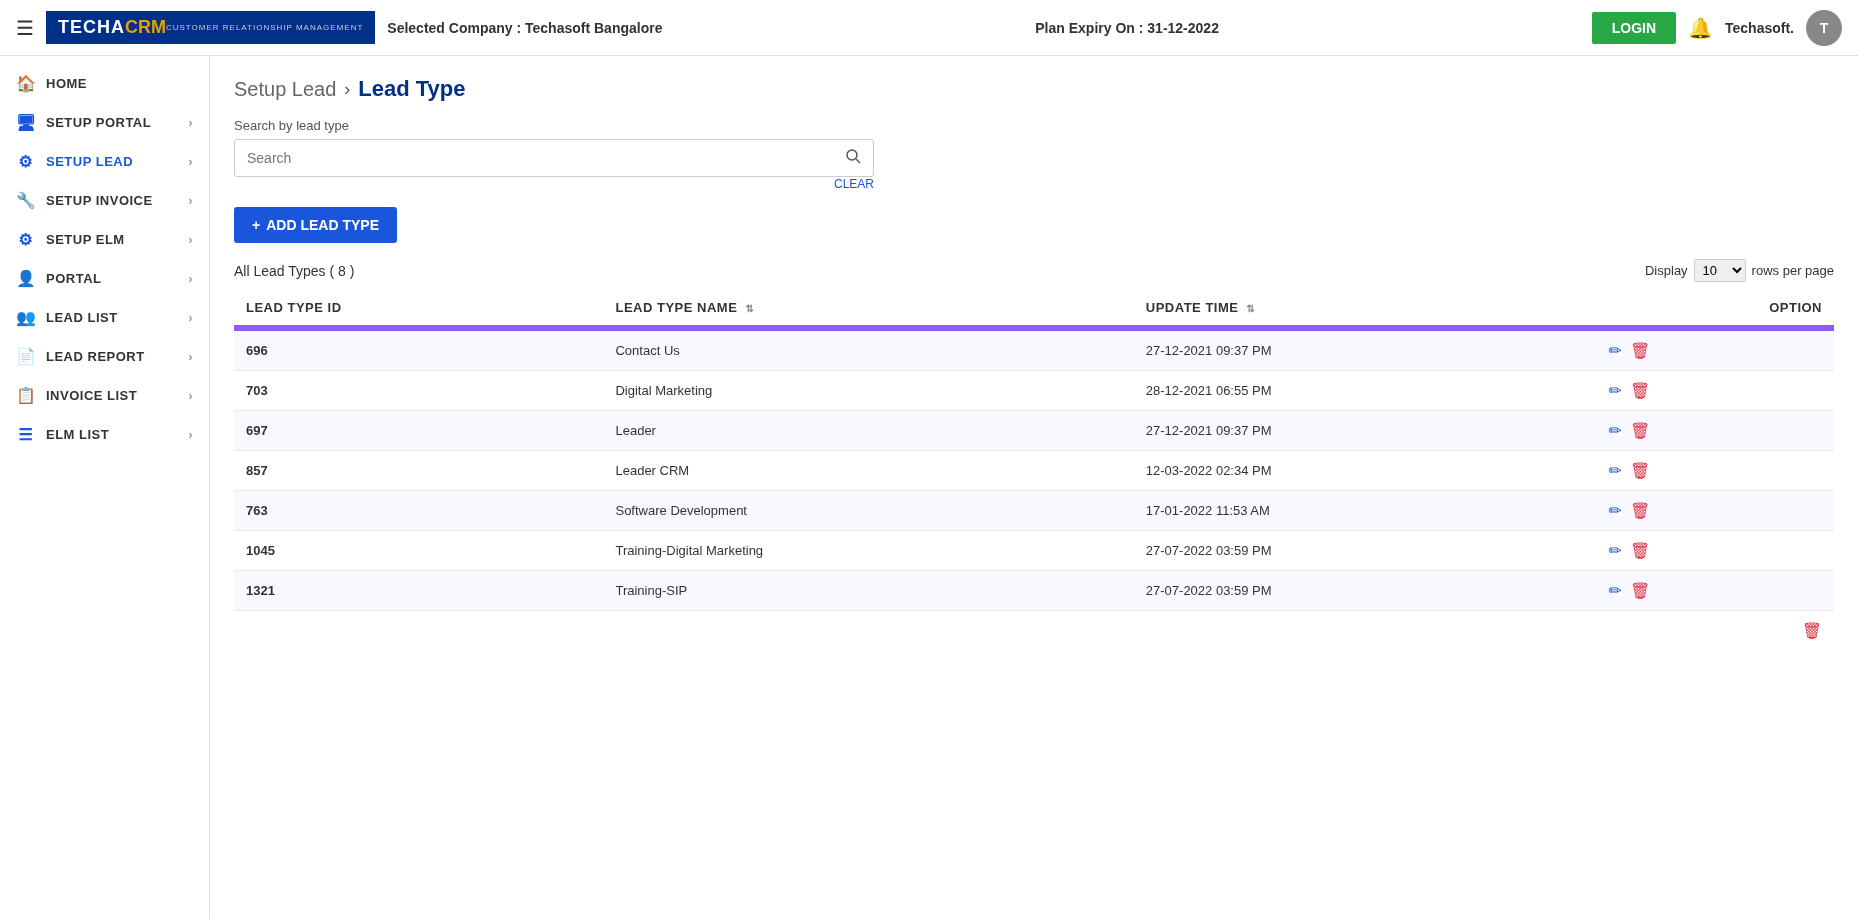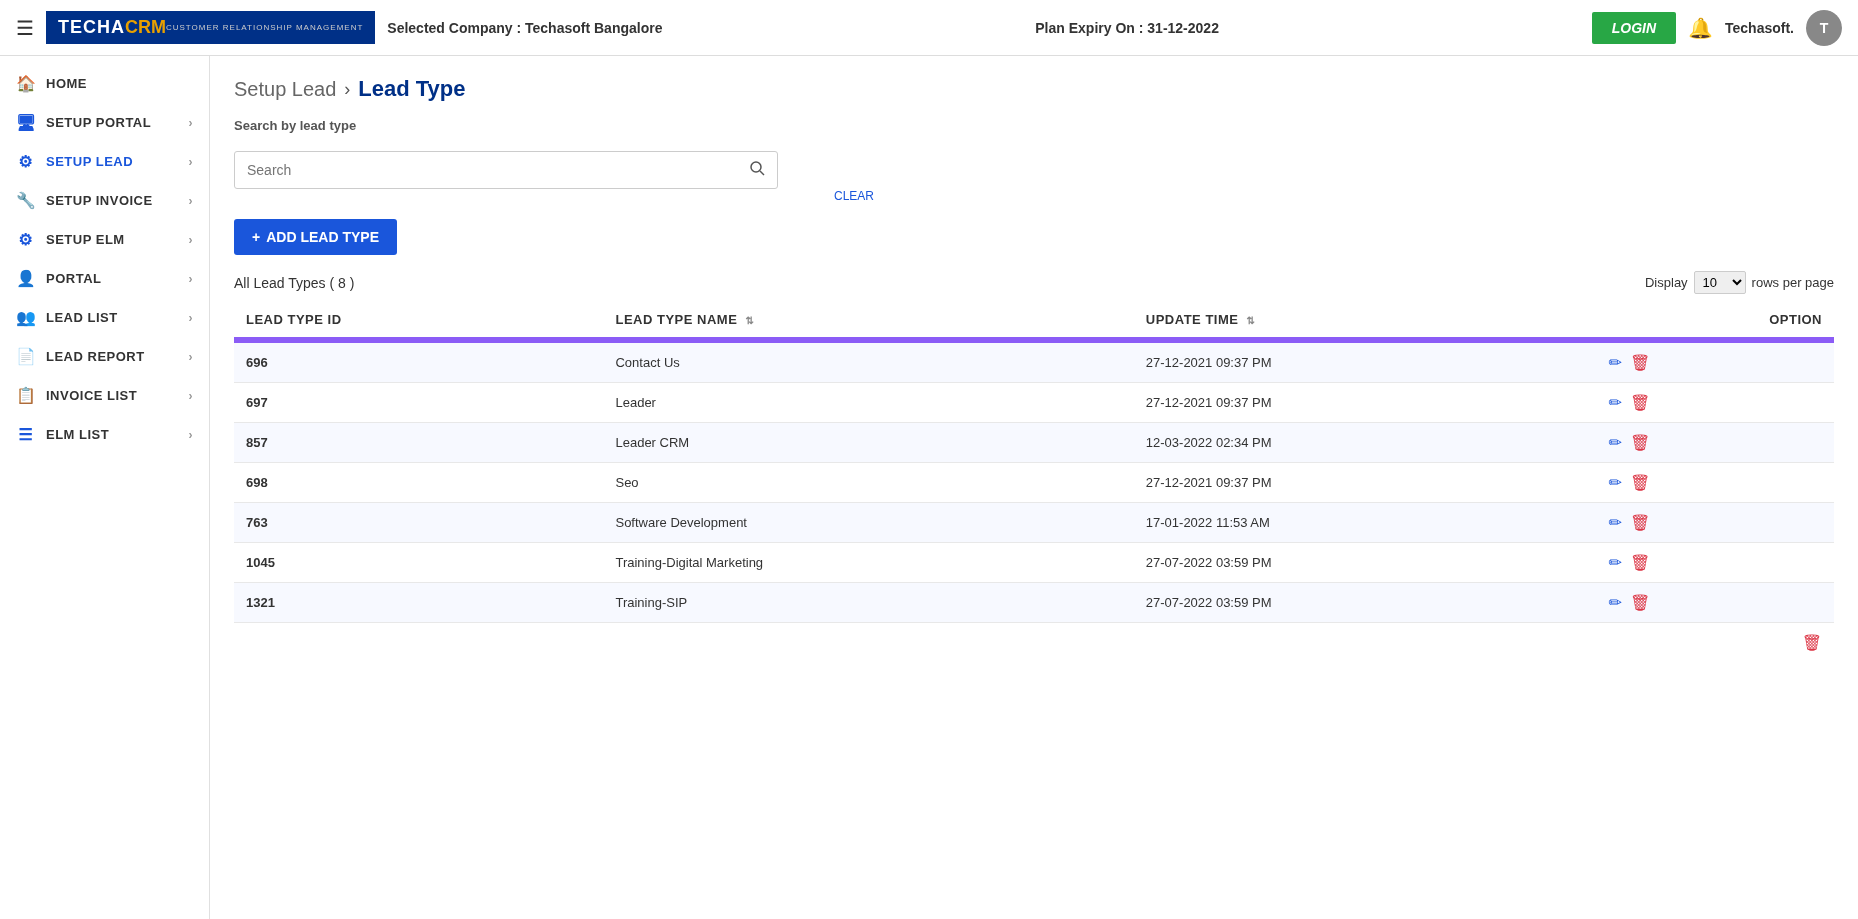--- a/index.html
+++ b/index.html
@@ -15,21 +15,21 @@
     .hamburger { cursor: pointer; font-size: 20px; color: #333; }
     .logo-box { background: #003087; padding: 6px 12px; display: flex; align-items: center; }
     .logo-text-top { color: #fff; font-size: 18px; font-weight: bold; letter-spacing: 1px; }
     .logo-crm { color: #e8a000; font-size: 18px; font-weight: bold; }
     .logo-text-bottom { color: #ccc; font-size: 8px; letter-spacing: 1px; }
     .header-center { font-size: 14px; color: #333; }
     .header-center span { font-weight: bold; }
     .plan-expiry { font-size: 14px; color: #333; }
     .plan-expiry span { font-weight: bold; }
     .header-right { display: flex; align-items: center; gap: 12px; }
-    .login-btn { background: #28a745; color: #fff; border: none; padding: 8px 20px; font-size: 14px; font-weight: bold; cursor: pointer; border-radius: 2px; font-style: italic; }
+    .login-btn { background: #28a745; color: #fff; border: none; padding: 8px 20px; font-size: 14px; font-weight: bold; cursor: pointer; border-radius: 2px; }
     .bell-icon { font-size: 20px; color: #555; cursor: pointer; }
     .user-name { font-size: 14px; color: #333; font-weight: bold; }
     .user-avatar { width: 36px; height: 36px; border-radius: 50%; background: #ccc; display: flex; align-items: center; justify-content: center; overflow: hidden; }
 
     
     .layout { display: flex; margin-top: 56px; flex: 1; }
 
     
     .sidebar {
       width: 210px; background: #fff; border-right: 1px solid #e0e0e0;
@@ -49,22 +49,22 @@
     
     .main-content { margin-left: 210px; flex: 1; padding: 20px 24px; min-height: calc(100vh - 56px); }
 
     
     .breadcrumb { display: flex; align-items: center; gap: 8px; margin-bottom: 16px; }
     .breadcrumb-setup { color: #666; font-size: 20px; font-weight: 500; }
     .breadcrumb-arrow { color: #555; font-size: 18px; }
     .breadcrumb-current { color: #003087; font-size: 22px; font-weight: bold; }
 
     
-    .search-label { font-size: 13px; color: #555; margin-bottom: 18px; font-weight: bold; }
-    .search-bar-container { display: flex; align-items: center; border: 1px solid #ccc; border-radius: 3px; width: 544px; background: #fff; }
+    .search-label { font-size: 13px; color: #555; margin-bottom: 6px; }
+    .search-bar-container { display: flex; align-items: center; border: 1px solid #ccc; border-radius: 3px; width: 640px; background: #fff; }
     .search-input { border: none; outline: none; flex: 1; padding: 8px 12px; font-size: 14px; }
     .search-icon-btn { padding: 8px 12px; color: #555; cursor: pointer; background: none; border: none; font-size: 16px; }
     .clear-link { color: #1a56db; font-size: 12px; text-align: right; width: 640px; cursor: pointer; display: block; }
 
     
     .add-btn {
       background: #1a56db; color: #fff; border: none; padding: 10px 18px;
       font-size: 14px; font-weight: bold; cursor: pointer; border-radius: 3px;
       margin: 16px 0; display: inline-flex; align-items: center; gap: 6px;
     }
@@ -276,20 +276,31 @@
       <td class="lead-name">Contact Us</td>
       <td>27-12-2021 09:37 PM</td>
       <td>
         <div class="action-cell">
           <span class="edit-icon">✏</span>
           <span class="delete-icon">🗑</span>
         </div>
       </td>
     </tr>
           <tr>
+      <td class="lead-id">703</td>
+      <td class="lead-name">Digital Marketing</td>
+      <td>28-12-2021 06:55 PM</td>
+      <td>
+        <div class="action-cell">
+          <span class="edit-icon">✏</span>
+          <span class="delete-icon">🗑</span>
+        </div>
+      </td>
+    </tr>
+          <tr>
       <td class="lead-id">697</td>
       <td class="lead-name">Leader</td>
       <td>27-12-2021 09:37 PM</td>
       <td>
         <div class="action-cell">
           <span class="edit-icon">✏</span>
           <span class="delete-icon">🗑</span>
         </div>
       </td>
     </tr>
@@ -298,31 +309,20 @@
       <td class="lead-name">Leader CRM</td>
       <td>12-03-2022 02:34 PM</td>
       <td>
         <div class="action-cell">
           <span class="edit-icon">✏</span>
           <span class="delete-icon">🗑</span>
         </div>
       </td>
     </tr>
           <tr>
-      <td class="lead-id">698</td>
-      <td class="lead-name">Seo</td>
-      <td>27-12-2021 09:37 PM</td>
-      <td>
-        <div class="action-cell">
-          <span class="edit-icon">✏</span>
-          <span class="delete-icon">🗑</span>
-        </div>
-      </td>
-    </tr>
-          <tr>
       <td class="lead-id">763</td>
       <td class="lead-name">Software Development</td>
       <td>17-01-2022 11:53 AM</td>
       <td>
         <div class="action-cell">
           <span class="edit-icon">✏</span>
           <span class="delete-icon">🗑</span>
         </div>
       </td>
     </tr>

